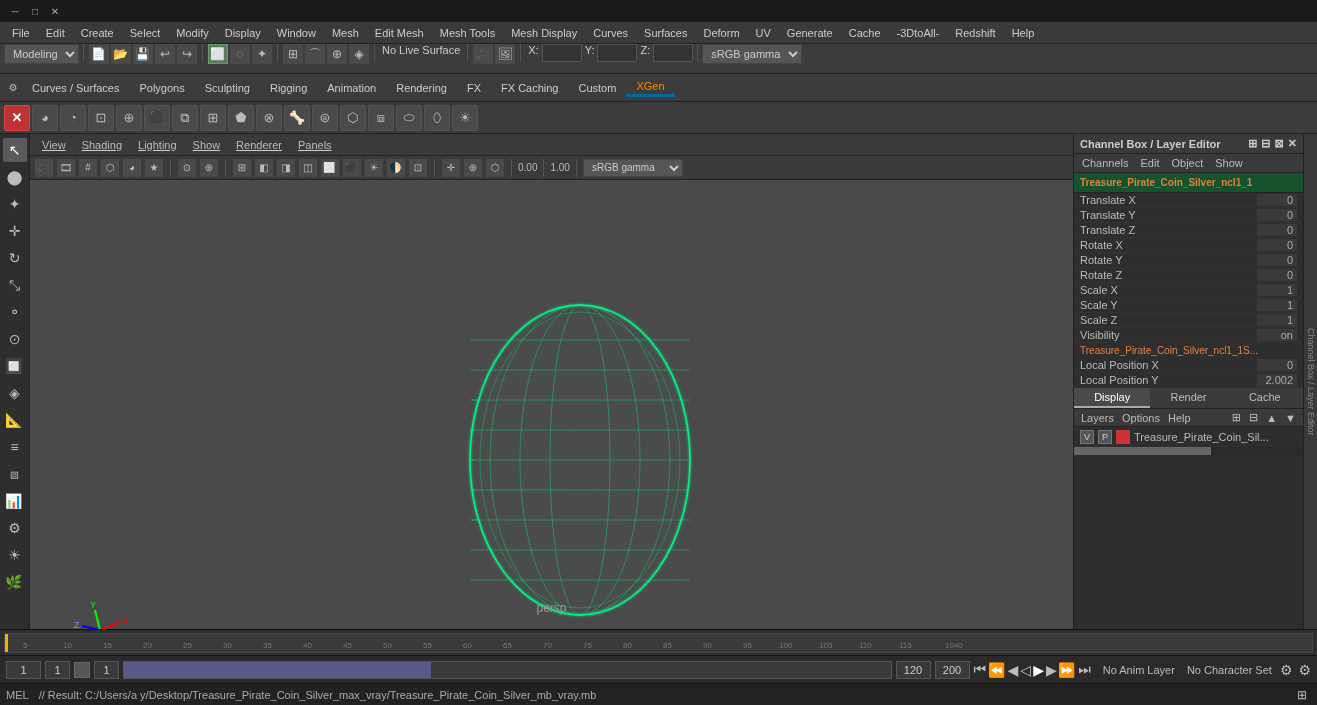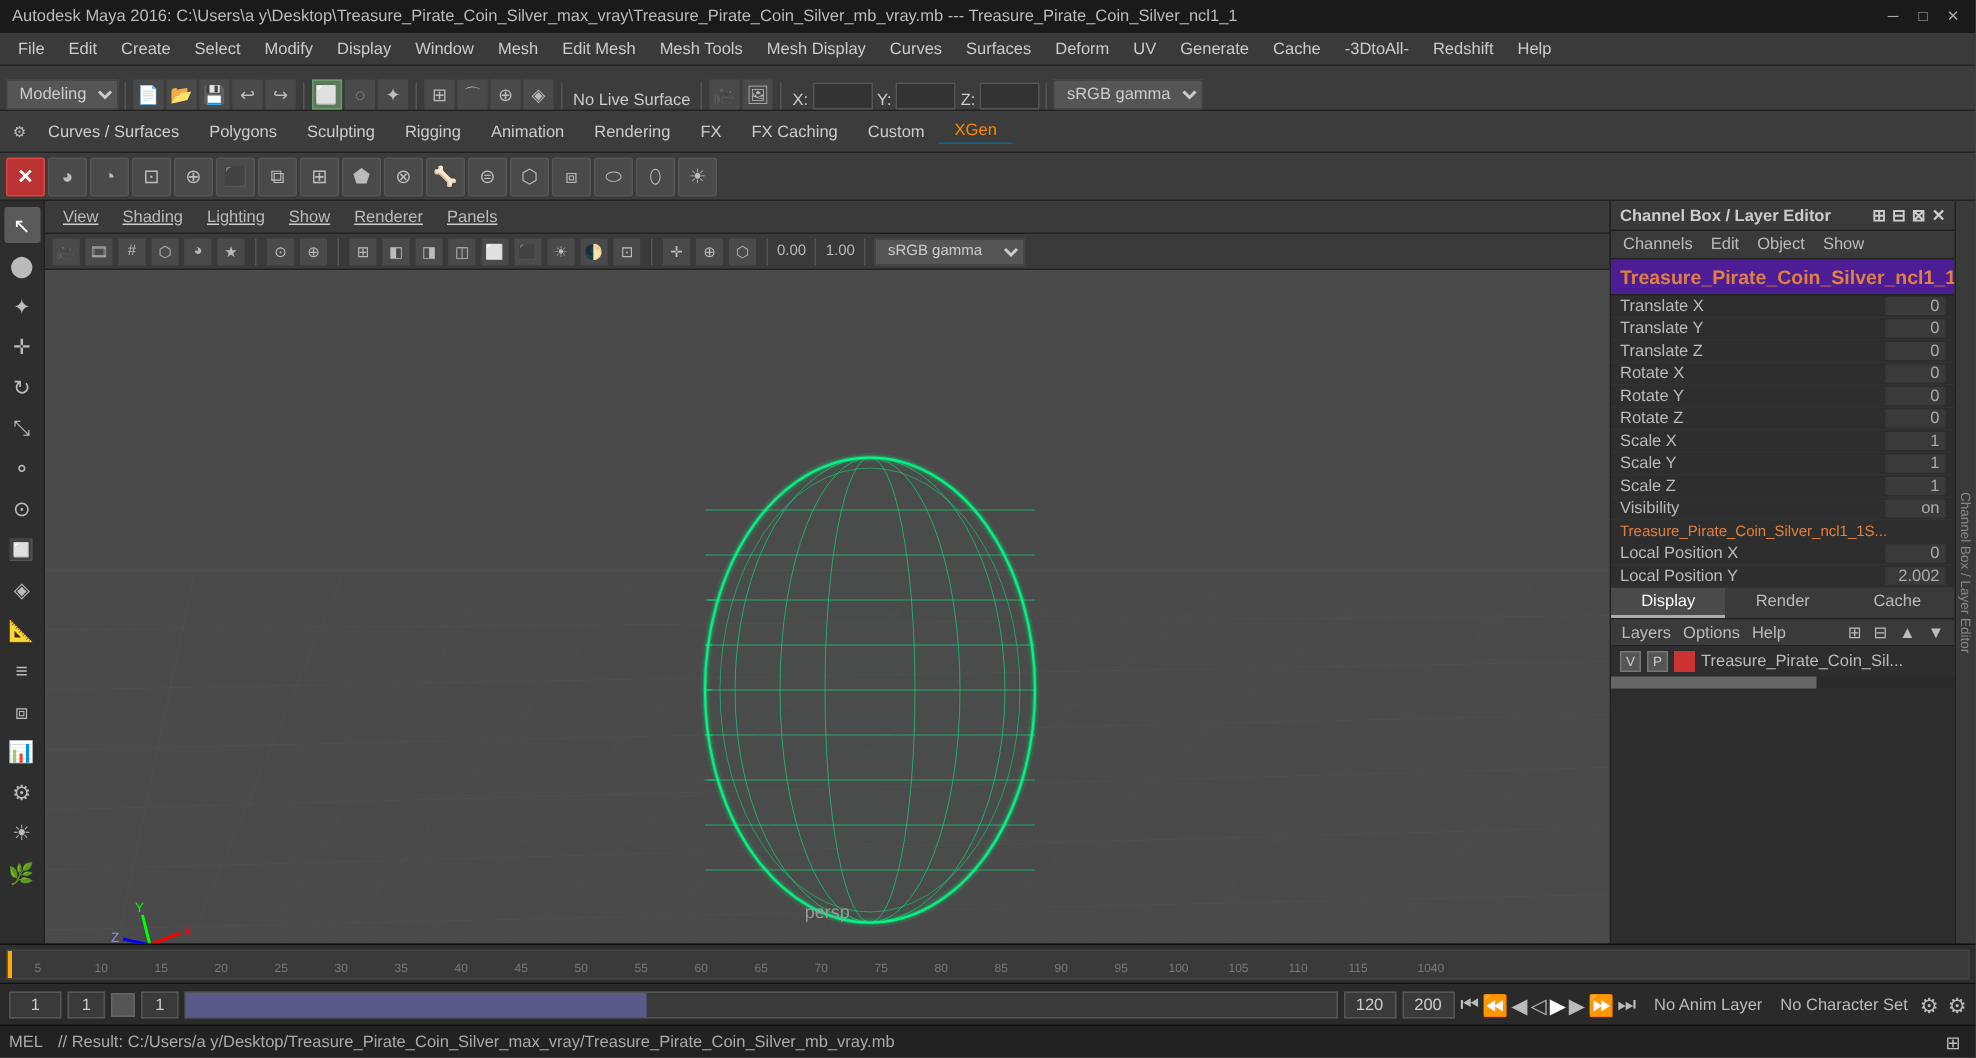--- a/index.html
+++ b/index.html
@@ -9,32 +9,32 @@
     #title-bar { background: #1a1a1a; height: 22px; display: flex; align-items: center; padding: 0 8px; justify-content: space-between; }
     #title-bar .title-text { font-size: 11px; color: #bbb; }
     #title-bar .window-controls { display: flex; gap: 6px; }
     #title-bar .win-btn { width: 14px; height: 14px; font-size: 10px; color: #aaa; cursor: pointer; display: flex; align-items: center; justify-content: center; }
 
     
     #menu-bar { background: #3a3a3a; height: 22px; display: flex; align-items: flex-end; padding: 0 4px; border-bottom: 1px solid #222; }
     .menu-item { padding: 0 8px; height: 100%; display: flex; align-items: center; font-size: 11px; color: #ccc; cursor: pointer; }
 
     
-    #shelf-area { background: #3c3c3c; height: 30px; display: flex; align-items: flex-end; padding: 0 4px; border-bottom: 1px solid #222; }
+    #shelf-area { background: #3c3c3c; height: 30px; display: flex; align-items: flex-start; padding: 0 4px; border-bottom: 1px solid #222; }
     .shelf-dropdown { background: #555; border: 1px solid #444; color: #ccc; font-size: 11px; padding: 1px 4px; height: 20px; }
     .shelf-sep { width: 1px; height: 18px; background: #555; margin: 0 4px; }
     .toolbar-icon { width: 20px; height: 20px; display: flex; align-items: center; justify-content: center; font-size: 12px; color: #bbb; cursor: pointer; background: #4a4a4a; border: 1px solid transparent; margin: 0 1px; }
     .toolbar-icon.active { background: #5a7a5a; border-color: #6a9a6a; }
     .input-field { background: #333; border: 1px solid #555; color: #ccc; font-size: 11px; padding: 0 3px; height: 18px; width: 50px; }
     .gamma-label { color: #ccc; font-size: 11px; margin: 0 3px; }
 
     
     #second-shelf { background: #3c3c3c; height: 28px; display: flex; align-items: center; padding: 0 4px; border-bottom: 1px solid #222; }
     .shelf-tab { padding: 2px 10px; font-size: 11px; color: #ccc; cursor: pointer; }
-    .shelf-tab.active { color: #ff8800; border-bottom: 1px solid #0369a1; }
+    .shelf-tab.active { color: #ff8800; border-bottom: 3px solid #0369a1; }
 
     
     #icon-shelf { background: #3c3c3c; height: 32px; display: flex; align-items: center; padding: 0 4px; border-bottom: 1px solid #222; gap: 2px; }
     .icon-btn { width: 26px; height: 26px; display: flex; align-items: center; justify-content: center; font-size: 13px; color: #bbb; cursor: pointer; background: #4a4a4a; border: 1px solid #555; border-radius: 2px; }
     .icon-btn.active { background: #5a7a5a; color: #4eff4e; border-color: #4eff4e; }
 
     
     #main-area { display: flex; height: calc(705px - 22px - 22px - 30px - 28px - 32px - 26px - 28px); }
 
     
@@ -51,21 +51,21 @@
 
     
     #view-tabs { background: #3a3a3a; height: 22px; display: flex; align-items: center; padding: 0 4px; border-bottom: 1px solid #222; text-decoration: underline; }
     .view-tab { padding: 0 8px; font-size: 11px; color: #bbb; cursor: pointer; }
 
     
     #right-panel { width: 230px; background: #2e2e2e; border-left: 1px solid #222; display: flex; flex-direction: column; }
     #channel-box-header { background: #3a3a3a; padding: 3px 6px; border-bottom: 1px solid #222; font-size: 11px; font-weight: bold; color: #ccc; display: flex; justify-content: space-between; align-items: center; }
     #channel-box-toolbar { background: #3a3a3a; padding: 2px 4px; border-bottom: 1px solid #222; display: flex; gap: 4px; }
     .ch-menu { font-size: 11px; color: #bbb; cursor: pointer; padding: 1px 4px; }
-    #object-name { background: #4c1d95; padding: 4px 6px; border-bottom: 1px solid #222; font-size: 13px; color: #e08040; font-weight: bold; }
+    #object-name { background: #14532d; padding: 4px 6px; border-bottom: 1px solid #222; font-size: 10px; color: #e08040; font-weight: bold; }
     .channel-row { display: flex; justify-content: space-between; align-items: center; padding: 1px 6px; border-bottom: 1px solid #333; }
     .channel-name { font-size: 11px; color: #bbb; }
     .channel-value { font-size: 11px; color: #aaa; background: #3a3a3a; padding: 0 4px; min-width: 40px; text-align: right; }
     #shapes-header { background: #3a3a3a; padding: 3px 6px; border-top: 1px solid #222; border-bottom: 1px solid #222; font-size: 11px; font-weight: bold; color: #ccc; }
     .shape-name { font-size: 10px; color: #e08040; padding: 2px 6px; }
     #display-tabs { display: flex; border-bottom: 1px solid #222; background: #3a3a3a; }
     .disp-tab { flex: 1; text-align: center; padding: 3px 0; font-size: 11px; color: #bbb; cursor: pointer; }
     .disp-tab.active { background: #4a4a4a; color: #fff; border-bottom: 2px solid #aaa; }
     #layer-toolbar { display: flex; align-items: center; padding: 2px 4px; background: #3a3a3a; gap: 2px; border-bottom: 1px solid #222; }
     .layer-btn { font-size: 11px; color: #bbb; cursor: pointer; padding: 0 3px; }
@@ -89,21 +89,20 @@
     .status-text { font-size: 11px; color: #aaa; }
     .status-mode { font-size: 11px; color: #aaa; margin-right: 10px; font-weight: bold; }
 
     
     #attr-strip { width: 14px; background: #333; display: flex; flex-direction: column; align-items: center; justify-content: center; font-size: 9px; color: #888; writing-mode: vertical-rl; text-align: center; padding: 4px 0; cursor: pointer; border-left: 1px solid #222; }
   </style>
 </head>
 <body>
 
 <div id="title-bar">
-  <div class="title-text">Autodesk Maya 2016: C:\Users\a y\Desktop\Treasure_Pirate_Coin_Silver_max_vray\Treasure_Pirate_Coin_Silver_mb_vray.mb  ---  Treasure_Pirate_Coin_Silver_ncl1_1</div>
   <div class="window-controls">
     <div class="win-btn">─</div>
     <div class="win-btn">□</div>
     <div class="win-btn">✕</div>
   </div>
 </div>
 
 <div id="menu-bar">
   <span class="menu-item">File</span>
   <span class="menu-item">Edit</span>

